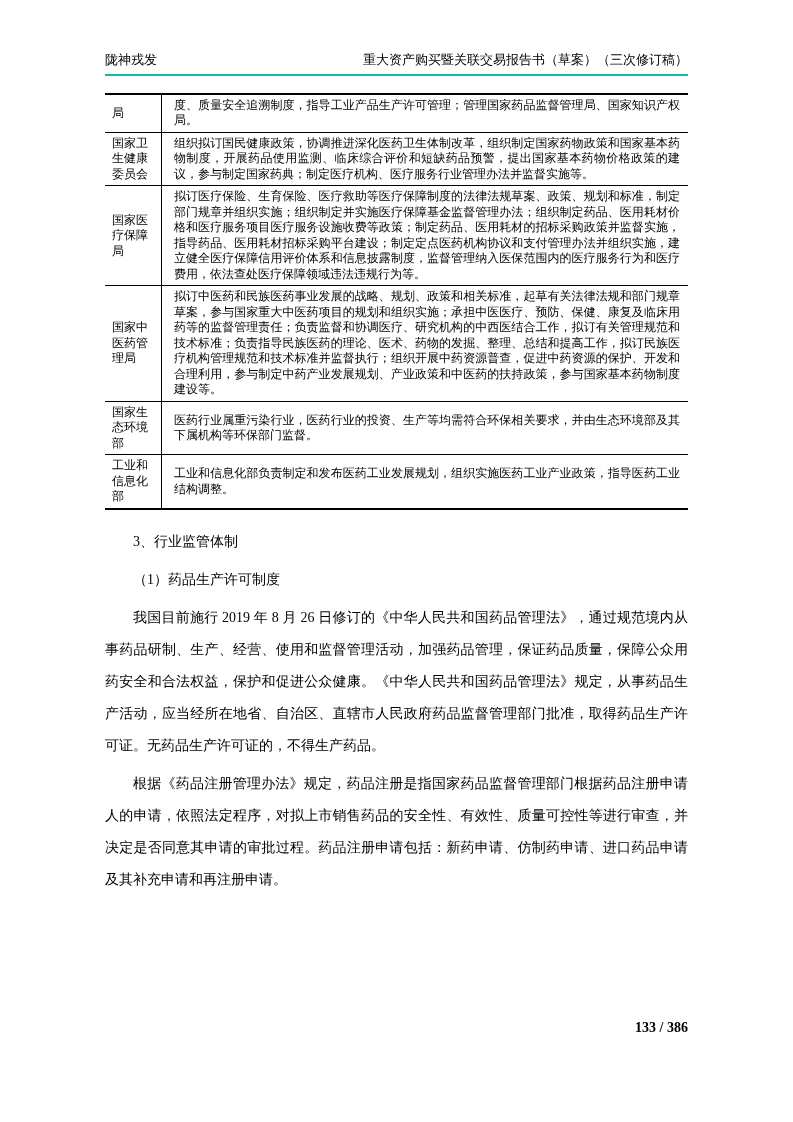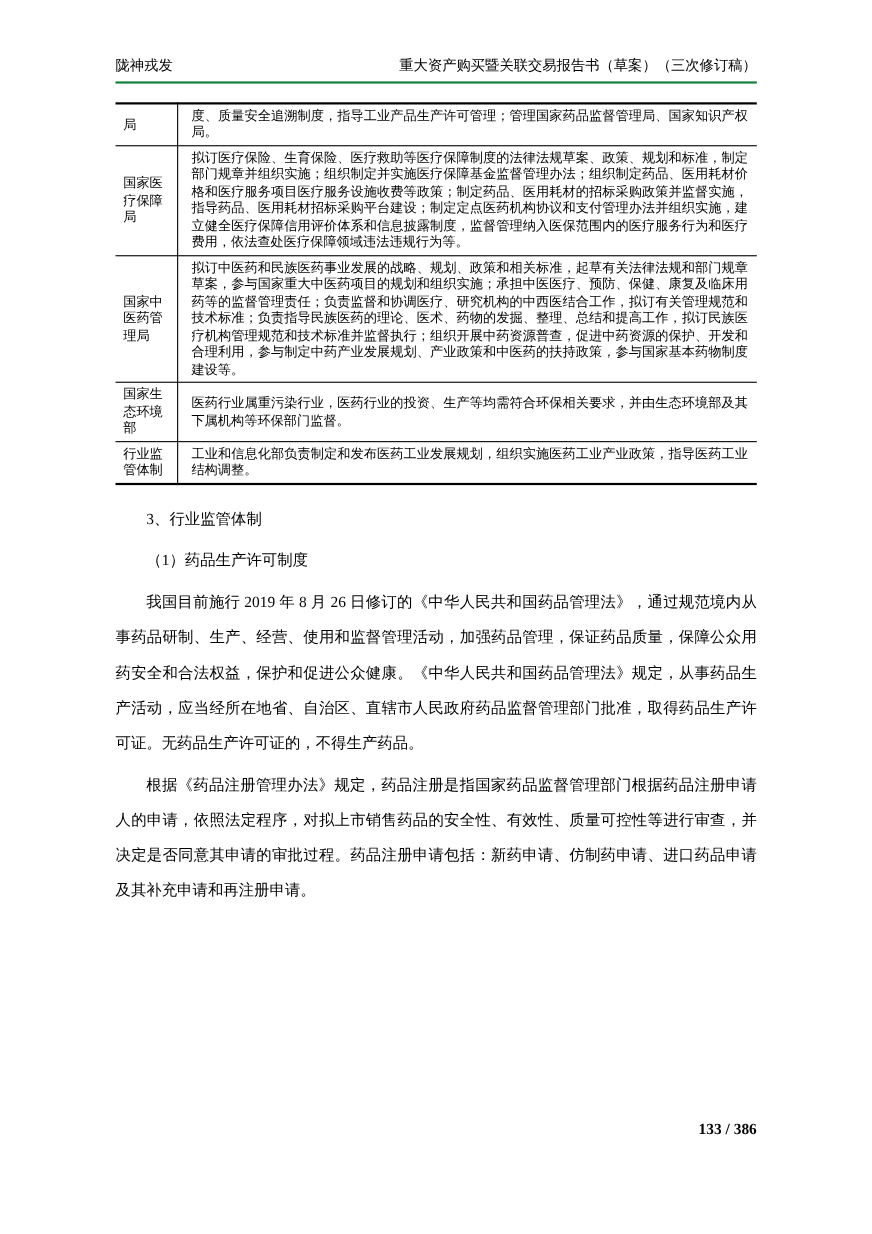--- a/index.html
+++ b/index.html
@@ -14,21 +14,21 @@
   .page { padding: 52px 105px 0 105px; }
 
   
   .doc-header {
     display: flex;
     justify-content: space-between;
     align-items: flex-end;
     font-size: 13px;
     line-height: 1.3;
     padding-bottom: 5px;
-    border-bottom: 2px solid #15803d;
+    border-bottom: 2px solid #14b8a6;
   }
 
   
   .reg-table {
     width: 100%;
     border-collapse: collapse;
     margin-top: 17px;
     border-top: 2.5px solid #000;
     border-bottom: 2.5px solid #000;
     font-size: 12px;
@@ -86,33 +86,37 @@
     <span>重大资产购买暨关联交易报告书（草案）（三次修订稿）</span>
   </div>
 
   <table class="reg-table">
     <tbody>
         <tr>
           <td class="org">局</td>
           <td class="desc">度、质量安全追溯制度，指导工业产品生产许可管理；管理国家药品监督管理局、国家知识产权局。</td>
         </tr>
         <tr>
+          <td class="org">国家卫生健康委员会</td>
+          <td class="desc">组织拟订国民健康政策，协调推进深化医药卫生体制改革，组织制定国家药物政策和国家基本药物制度，开展药品使用监测、临床综合评价和短缺药品预警，提出国家基本药物价格政策的建议，参与制定国家药典；制定医疗机构、医疗服务行业管理办法并监督实施等。</td>
+        </tr>
+        <tr>
           <td class="org">国家医疗保障局</td>
           <td class="desc">拟订医疗保险、生育保险、医疗救助等医疗保障制度的法律法规草案、政策、规划和标准，制定部门规章并组织实施；组织制定并实施医疗保障基金监督管理办法；组织制定药品、医用耗材价格和医疗服务项目医疗服务设施收费等政策；制定药品、医用耗材的招标采购政策并监督实施，指导药品、医用耗材招标采购平台建设；制定定点医药机构协议和支付管理办法并组织实施，建立健全医疗保障信用评价体系和信息披露制度，监督管理纳入医保范围内的医疗服务行为和医疗费用，依法查处医疗保障领域违法违规行为等。</td>
         </tr>
         <tr>
           <td class="org">国家中医药管理局</td>
           <td class="desc">拟订中医药和民族医药事业发展的战略、规划、政策和相关标准，起草有关法律法规和部门规章草案，参与国家重大中医药项目的规划和组织实施；承担中医医疗、预防、保健、康复及临床用药等的监督管理责任；负责监督和协调医疗、研究机构的中西医结合工作，拟订有关管理规范和技术标准；负责指导民族医药的理论、医术、药物的发掘、整理、总结和提高工作，拟订民族医疗机构管理规范和技术标准并监督执行；组织开展中药资源普查，促进中药资源的保护、开发和合理利用，参与制定中药产业发展规划、产业政策和中医药的扶持政策，参与国家基本药物制度建设等。</td>
         </tr>
         <tr>
           <td class="org">国家生态环境部</td>
           <td class="desc">医药行业属重污染行业，医药行业的投资、生产等均需符合环保相关要求，并由生态环境部及其下属机构等环保部门监督。</td>
         </tr>
         <tr>
-          <td class="org">行业监管体制</td>
+          <td class="org">工业和信息化部</td>
           <td class="desc">工业和信息化部负责制定和发布医药工业发展规划，组织实施医药工业产业政策，指导医药工业结构调整。</td>
         </tr>
       </tbody>
   </table>
 
   <p class="body-block section-heading">3、行业监管体制</p>
 
   <p class="body-block">（1）药品生产许可制度</p>
 
   <p class="body-block">我国目前施行 2019 年 8 月 26 日修订的《中华人民共和国药品管理法》，通过规范境内从事药品研制、生产、经营、使用和监督管理活动，加强药品管理，保证药品质量，保障公众用药安全和合法权益，保护和促进公众健康。《中华人民共和国药品管理法》规定，从事药品生产活动，应当经所在地省、自治区、直辖市人民政府药品监督管理部门批准，取得药品生产许可证。无药品生产许可证的，不得生产药品。</p>

